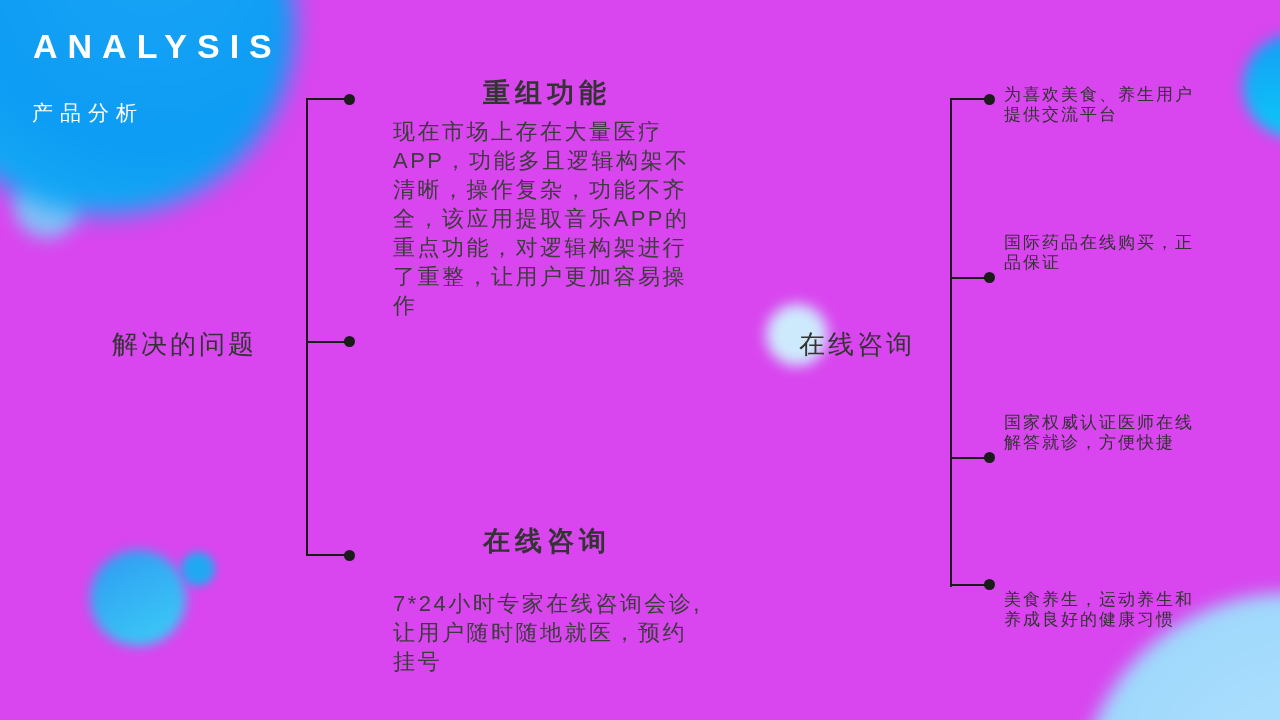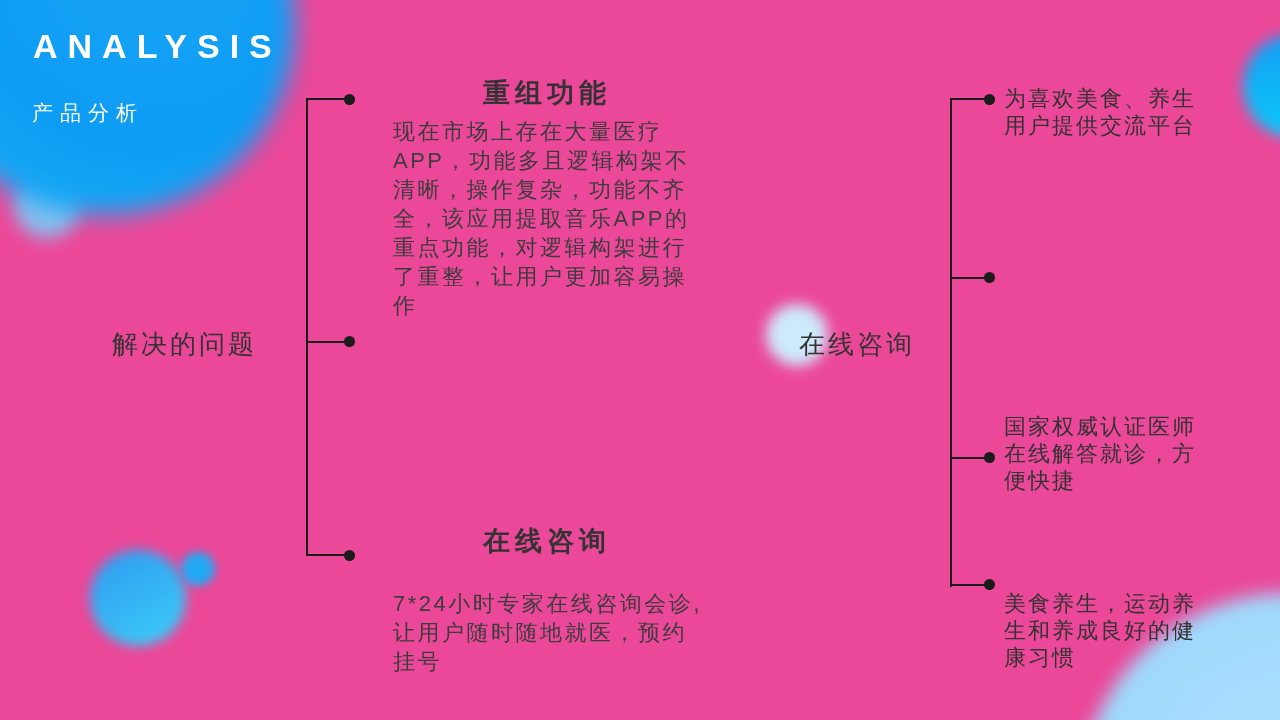--- a/index.html
+++ b/index.html
@@ -1,20 +1,20 @@
 <!DOCTYPE html>
 <html><head>
 <meta charset="utf-8">
 <style>
   html, body { margin: 0; padding: 0; background: #ffffff; }
   .slide {
     position: relative;
     width: 1280px;
     height: 720px;
-    background: #ec4899;
+    background: #d946ef;
     overflow: hidden;
     font-family: "Liberation Sans", sans-serif;
   }
   
   .blob { position: absolute; border-radius: 50%; z-index: 0; }
   .blob-light-bump {
     left: 14px; top: 172px; width: 66px; height: 66px;
     background: #7ecdf8; filter: blur(9px); opacity: .9;
   }
   .blob-topleft {
@@ -70,21 +70,21 @@
     position: absolute; left: 387px; width: 320px; text-align: center; z-index: 2;
     color: #333333; font-size: 27px; font-weight: 700; letter-spacing: 5px;
   }
   .item-desc {
     position: absolute; left: 393px; width: 312px; z-index: 2;
     color: #3c3c3c; font-size: 22px; line-height: 29px; letter-spacing: 2.5px;
   }
   
   .right-item {
     position: absolute; left: 1004px; width: 196px; z-index: 2;
-    color: #333333; font-size: 22px; line-height: 27px; letter-spacing: 2px;
+    color: #333333; font-size: 17px; line-height: 20px; letter-spacing: 2px;
   }
 </style>
 </head>
 <body>
 
 <div class="slide">
 
   <div class="blob blob-light-bump"></div>
   <div class="blob blob-topleft"></div>
   <div class="blob blob-bl-big"></div>
@@ -118,16 +118,17 @@
   <div class="tdot" style="left:984px; top:579px;"></div>
 
   <div class="item-title" style="top:75px;">重组功能</div>
   <div class="item-desc" style="top:117px;">现在市场上存在大量医疗APP，功能多且逻辑构架不清晰，操作复杂，功能不齐全，该应用提取音乐APP的重点功能，对逻辑构架进行了重整，让用户更加容易操作</div>
 
 
   <div class="item-title" style="top:523px;">在线咨询</div>
   <div class="item-desc" style="top:589px;">7*24小时专家在线咨询会诊,让用户随时随地就医，预约挂号</div>
 
   <div class="right-item" style="top:85px;">为喜欢美食、养生用户提供交流平台</div>
+  <div class="right-item" style="top:233px;">国际药品在线购买，正品保证</div>
   <div class="right-item" style="top:413px;">国家权威认证医师在线解答就诊，方便快捷</div>
   <div class="right-item" style="top:546px;margin-top:44px;">美食养生，运动养生和养成良好的健康习惯</div>
 
 </div>
 
 </body></html>

